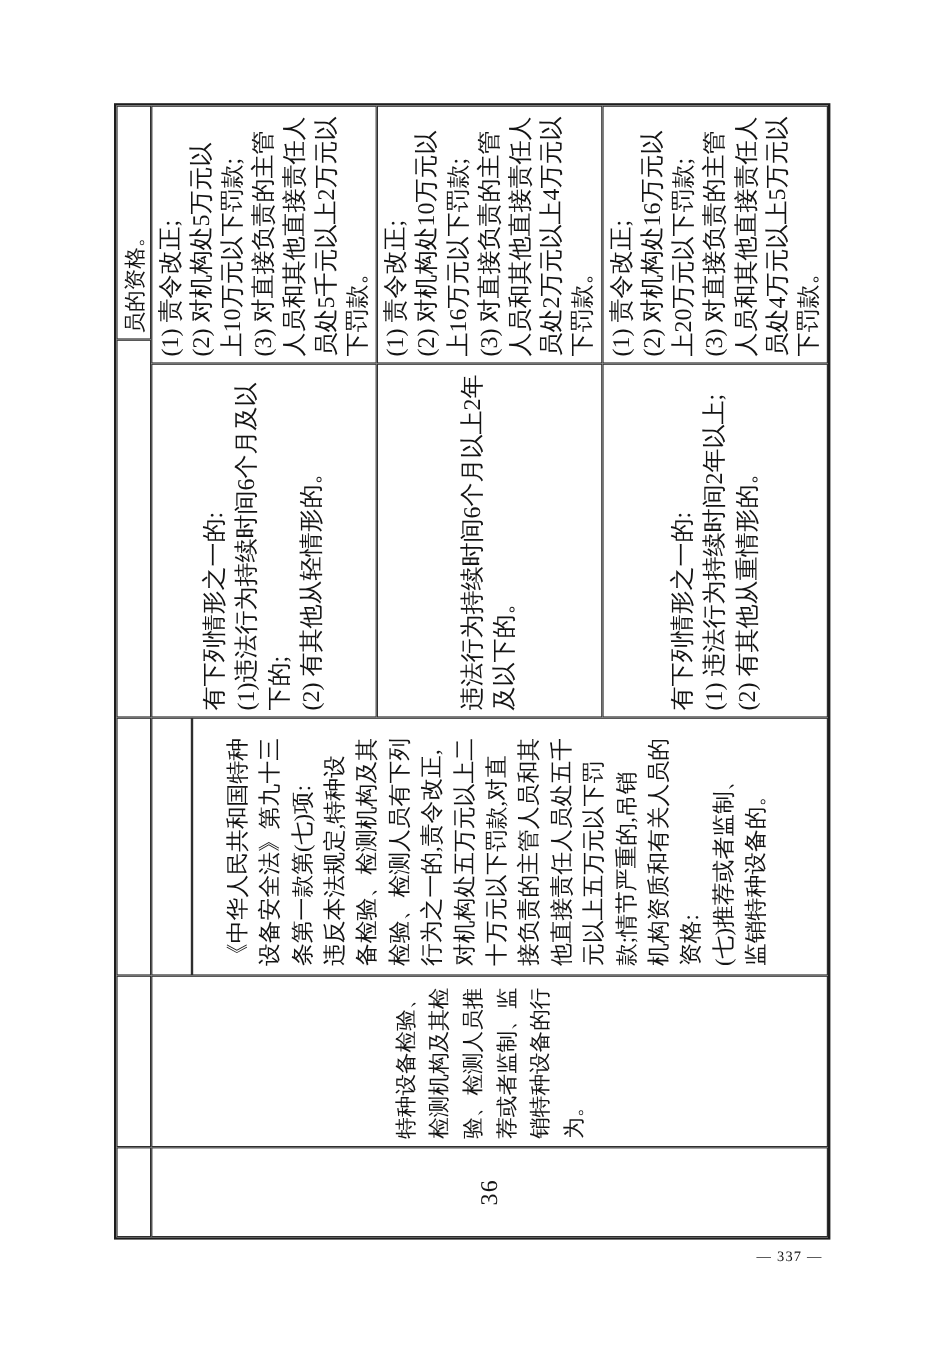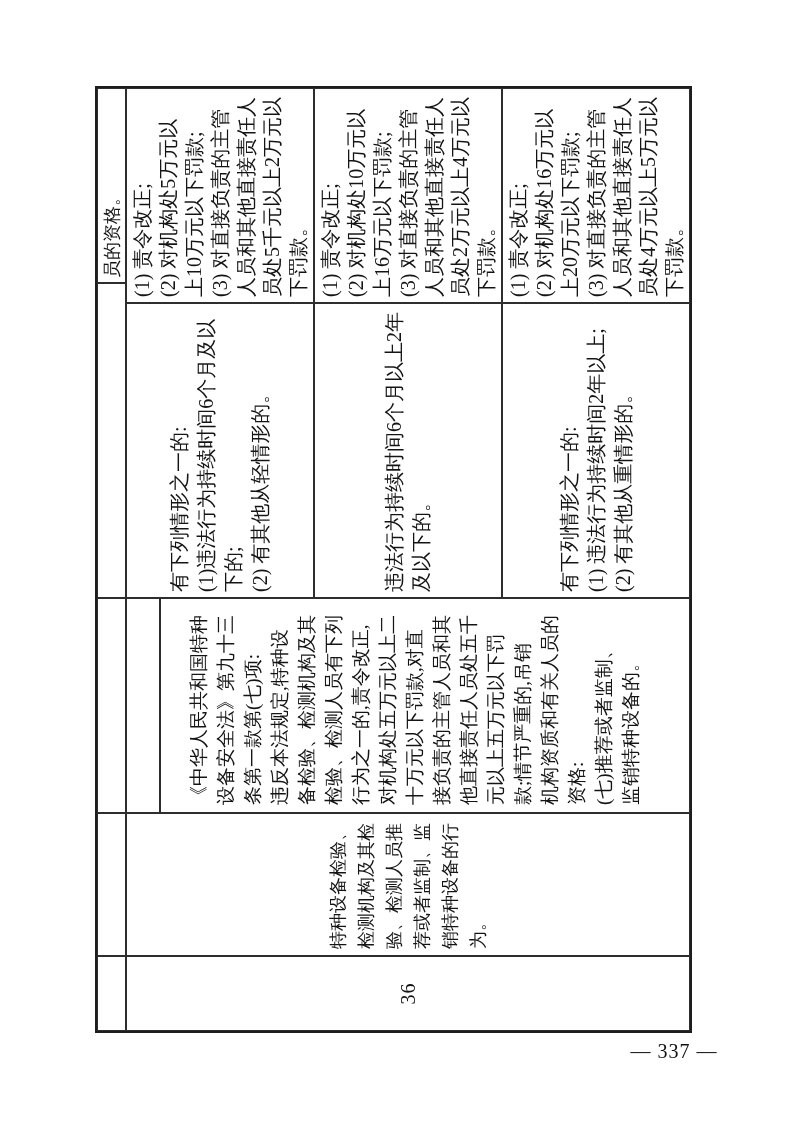--- a/index.html
+++ b/index.html
@@ -34,23 +34,23 @@
     display: flex; flex-direction: column; justify-content: center;
   }
   .h-center { align-items: center; text-align: center; }
   .tail-cell { line-height: 27px; padding: 1px 0 0 4px; font-size: 18px; }
   .seq-cell { font-size: 20px; letter-spacing: 1px; }
   .behavior-cell { font-size: 18px; line-height: 28px; padding-left: 6px; letter-spacing: 0; }
   .legal-cell { padding: 24px 4px 0 7px; font-size: 19px; line-height: 27px; }
   .situation-cell { padding-left: 5px; font-size: 20px; line-height: 27px; }
   .penalty-cell { padding-left: 5px; font-size: 20px; line-height: 26px; }
   .page-number {
-    position: absolute; left: 604px; top: 1040px;
+    position: absolute; left: 588px; top: 1040px;
     width: 140px; text-align: center;
-    font-size: 20px; letter-spacing: 1px; color: #111;
+    font-size: 12px; letter-spacing: 1px; color: #111;
   }
 </style>
 </head>
 <body>
 
 <div class="page">
   <div class="landscape">
     <div class="table">
 
       <div class="cell" style="left:0; top:0; width:75px; height:29px;"></div>

